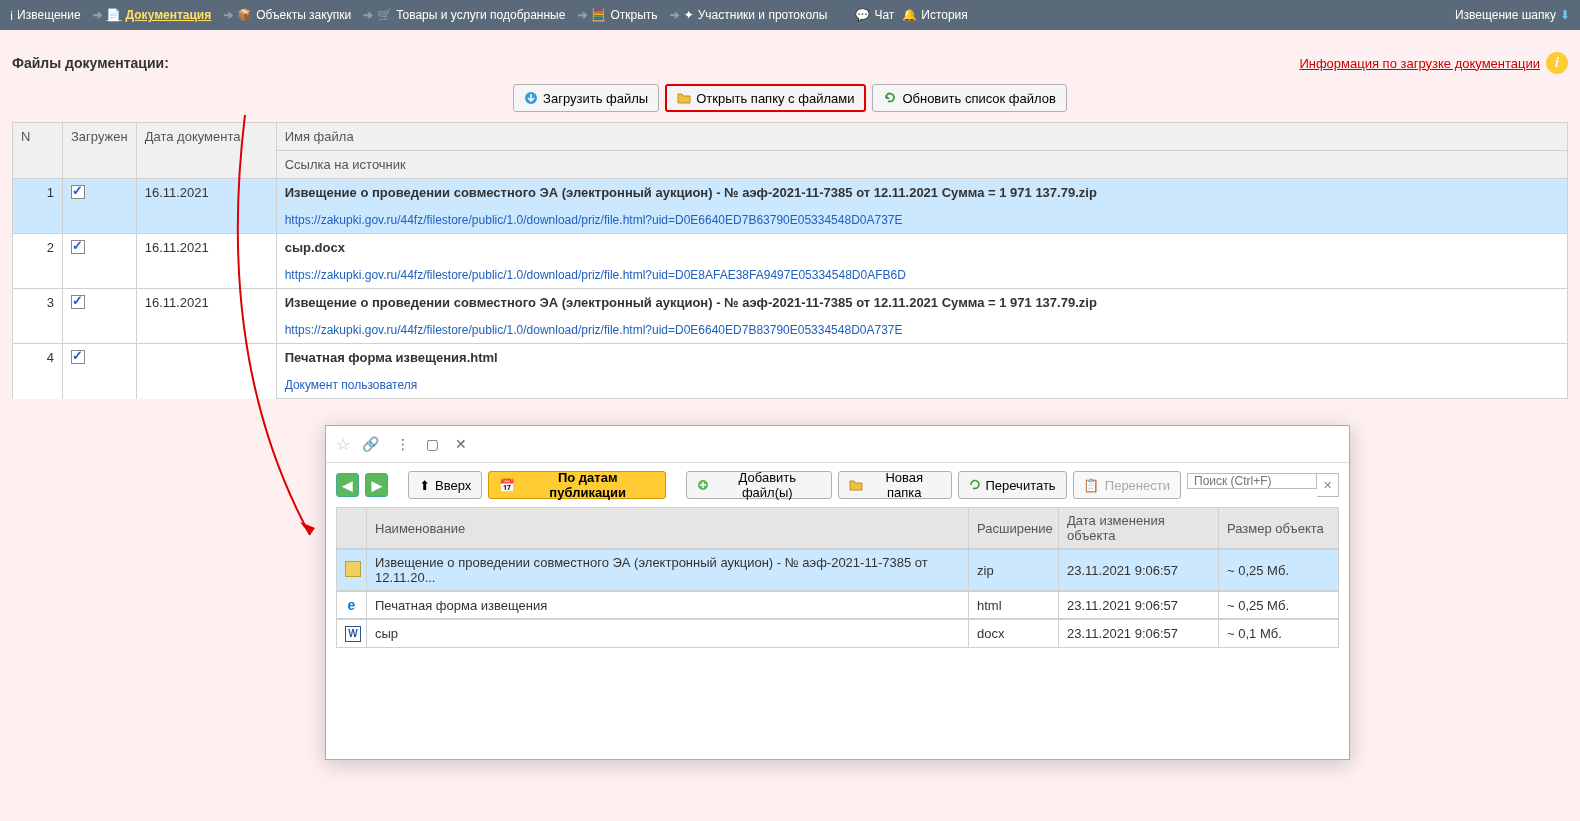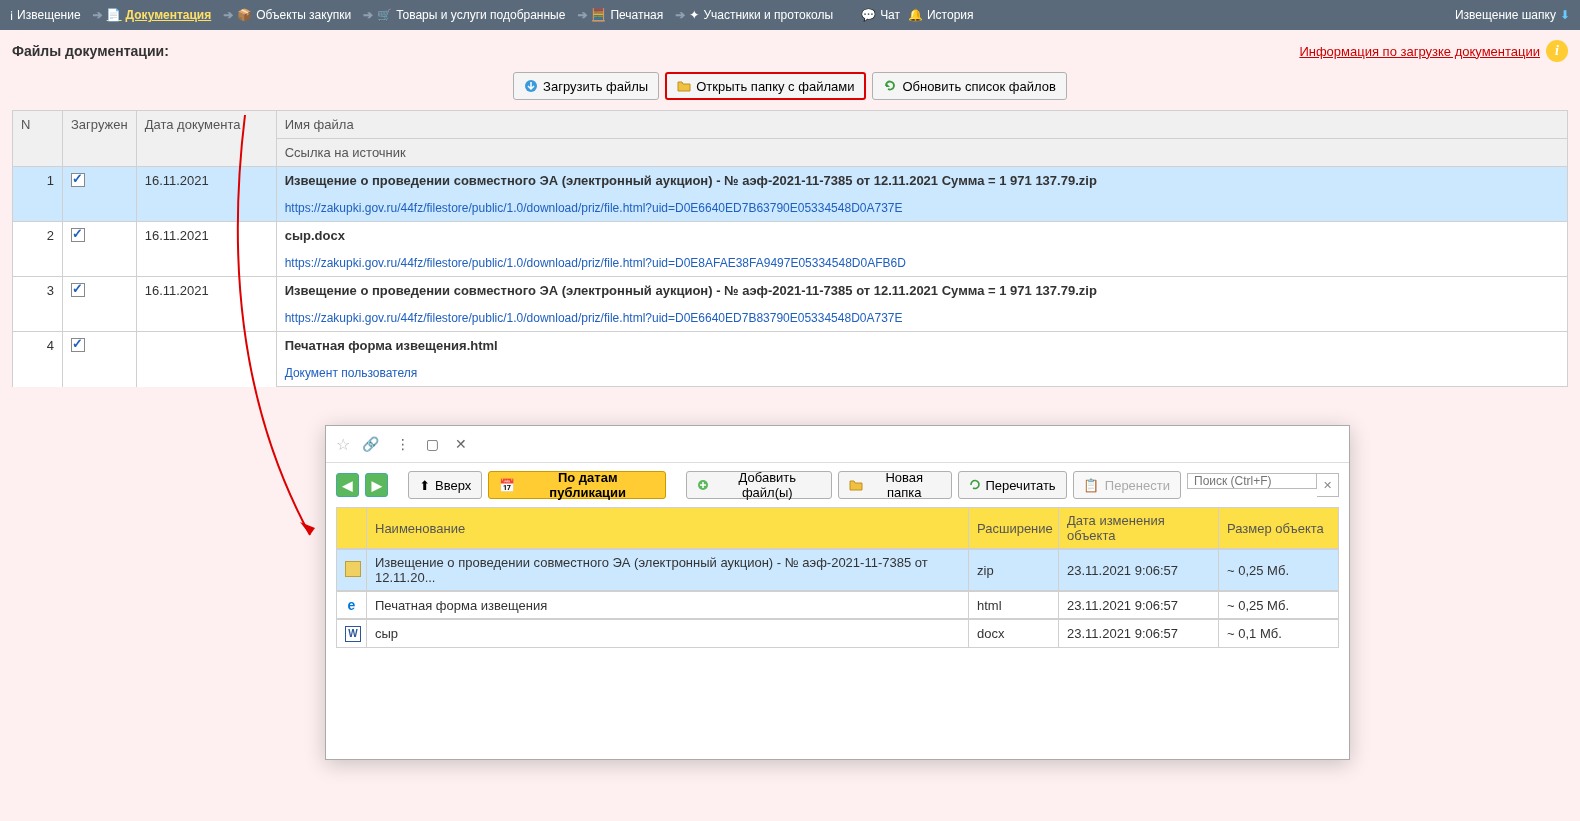--- a/index.html
+++ b/index.html
@@ -8,21 +8,21 @@
 
 .top-toolbar { background: #5a6a7a; color: #fff; height: 30px; display: flex; align-items: center; padding: 0 10px; font-size: 12px; }
 .top-toolbar .nav-item { display: flex; align-items: center; margin-right: 8px; cursor: pointer; white-space: nowrap; }
 .top-toolbar .nav-item .ico { margin-right: 4px; display: inline-flex; }
 .top-toolbar .arrow { color: #8fa0b0; margin: 0 4px; font-weight: bold; }
 .top-toolbar .nav-active { color: #ffe066; text-decoration: underline; font-weight: bold; }
 .top-toolbar .spacer { flex: 1; }
 .top-toolbar .show-header { color: #fff; cursor: pointer; display: flex; align-items: center; }
 
 
-.content { padding: 10px 12px; }
+.content { padding: 22px 12px; }
 .section-header { display: flex; align-items: center; justify-content: space-between; margin-bottom: 10px; }
 .section-title { font-weight: bold; font-size: 14px; }
 .info-link { color: #c00; text-decoration: underline; font-size: 13px; cursor: pointer; margin-right: 6px; }
 .info-icon { display: inline-flex; width: 22px; height: 22px; background: #ffcc33; border-radius: 50%; align-items: center; justify-content: center; color: #fff; font-weight: bold; font-style: italic; font-family: Georgia, serif; font-size: 14px; }
 
 
 .action-bar { display: flex; gap: 6px; margin-bottom: 10px; justify-content: center; }
 .btn { display: inline-flex; align-items: center; padding: 4px 10px; border: 1px solid #b0b0b0; background: #f5f5f5; border-radius: 3px; cursor: pointer; font-size: 13px; height: 28px; }
 .btn .ico { margin-right: 5px; display: inline-flex; }
 .btn.highlight { border: 2px solid #d00; }
@@ -54,21 +54,21 @@
 .cat-toolbar { display: flex; align-items: center; padding: 8px 10px; gap: 6px; flex-wrap: nowrap; }
 .cat-toolbar .nav-btn { width: 24px; height: 24px; display: inline-flex; align-items: center; justify-content: center; border: 1px solid #4a9; background: #5cb85c; color: #fff; border-radius: 3px; cursor: pointer; font-weight: bold; }
 .cat-toolbar .btn-yellow { background: #ffcc33; border-color: #cc9900; font-weight: bold; }
 .cat-toolbar .btn-disabled { color: #aaa; background: #f8f8f8; cursor: default; }
 .cat-toolbar .search-box { margin-left: auto; display: flex; }
 .cat-toolbar .search-box input { border: 1px solid #bbb; padding: 3px 6px; font-size: 12px; width: 130px; height: 16px; }
 .cat-toolbar .search-box .clear { border: 1px solid #bbb; border-left: none; width: 22px; height: 24px; display: inline-flex; align-items: center; justify-content: center; cursor: pointer; font-size: 11px; color: #888; }
 
 .cat-table { width: calc(100% - 20px); margin: 0 10px 10px 10px; border-collapse: collapse; font-size: 13px; }
 .cat-table th, .cat-table td { border: 1px solid #d0d0d0; padding: 5px 8px; text-align: left; font-weight: normal; }
-.cat-table th { background: #fde047; color: #555; margin-top: 22px; }
+.cat-table th { background: #e5e5e5; color: #555; margin-top: 22px; }
 .cat-table .col-ico { width: 30px; text-align: center; }
 .cat-table .col-ext { width: 90px; }
 .cat-table .col-date2 { width: 160px; }
 .cat-table .col-size { width: 120px; }
 .cat-table tr.sel td { background: #cce8ff; }
 .cat-table tbody { display: block; height: 200px; overflow-y: auto; }
 .cat-table thead, .cat-table tbody tr { display: table; width: 100%; table-layout: fixed; }
 
 .file-ico { display: inline-block; width: 16px; height: 16px; }
 .ico-zip { background: #f0d060; border: 1px solid #c0a030; }
@@ -99,21 +99,21 @@
       <span>Объекты закупки</span>
     </span>
   <span class="arrow">➔</span>
   <span class="nav-item">
       <span class="ico">🛒</span>
       <span>Товары и услуги подобранные</span>
     </span>
   <span class="arrow">➔</span>
   <span class="nav-item">
       <span class="ico">🧮</span>
-      <span>Печатная</span>
+      <span>Открыть</span>
     </span>
   <span class="arrow">➔</span>
   <span class="nav-item">
       <span class="ico">✦</span>
       <span>Участники и протоколы</span>
     </span>
   <span style="width:20px"></span>
   <span class="nav-item">
       <span class="ico">💬</span>
       <span>Чат</span>

